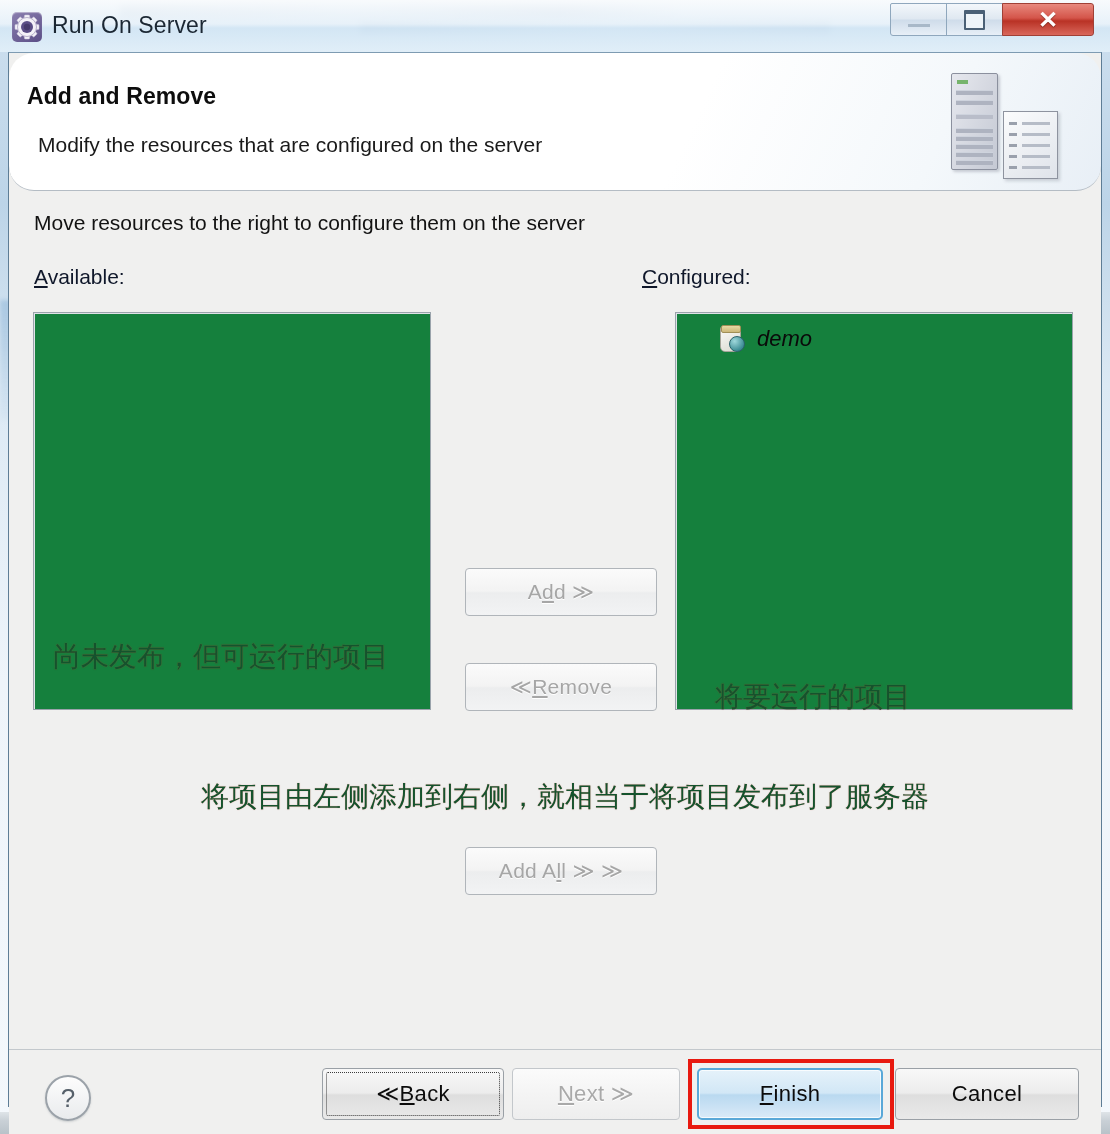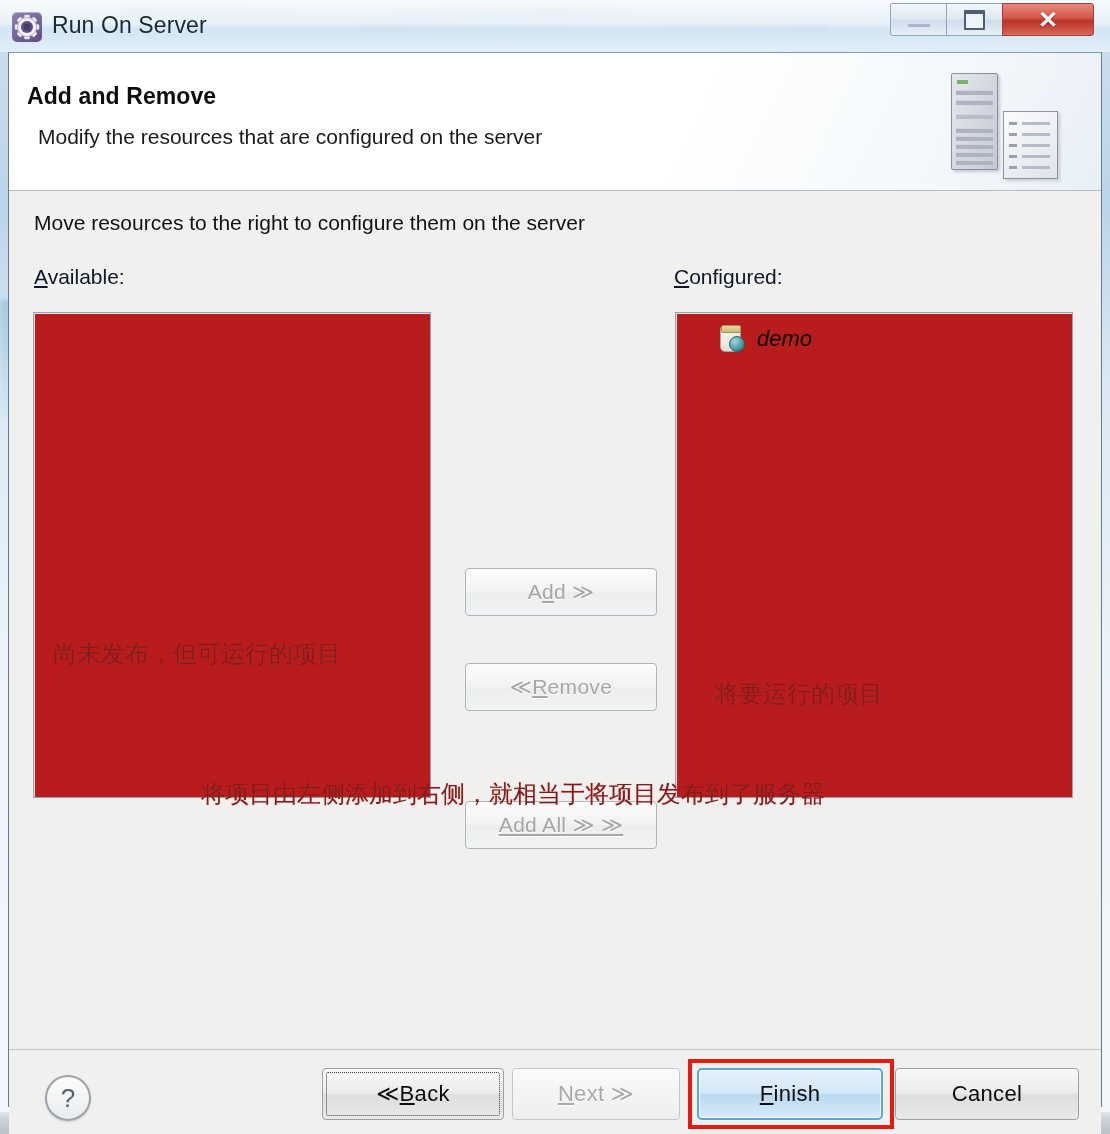--- a/index.html
+++ b/index.html
@@ -135,30 +135,31 @@
     background: #f0f0ef;
   }
 
   
   #header {
     position: relative;
     height: 137px;
     background: linear-gradient(115deg, #ffffff 0%, #ffffff 62%, #f4f8fb 84%, #e8eff6 100%);
     border-bottom: 1px solid #b4bcc4;
     overflow: hidden;
+    border-radius: 25px;
   }
   #header-title {
     position: absolute;
     left: 18px; top: 30px;
     font-size: 23px; font-weight: bold; color: #0d0d0d;
     letter-spacing: .1px;
   }
   #header-desc {
     position: absolute;
-    left: 29px; top: 72px;
+    left: 29px; top: 80px;
     font-size: 21px; color: #1a1a1a;
   }
   
   #header-graphic {
     position: absolute;
     right: 30px; top: 10px;
     width: 120px; height: 120px;
   }
   .srv-tower {
     position: absolute; left: 0; top: 10px;
@@ -189,27 +190,27 @@
   #instruction {
     position: absolute; left: 25px; top: 20px;
     font-size: 21px; color: #121212;
   }
   .list-label {
     position: absolute; top: 74px;
     font-size: 21px; color: #0f172a;
   }
   .list-label .mn { text-decoration: underline; }
   #label-available { left: 25px; }
-  #label-configured { left: 665px; }
+  #label-configured { left: 633px; }
 
   .listbox {
     position: absolute; top: 121px;
-    width: 398px; height: 486px;
-    box-sizing: border-box;
-    background: #b91c1c;
+    width: 398px; height: 398px;
+    box-sizing: border-box;
+    background: #15803d;
     border: 1px solid #9aa3ab;
     box-shadow: inset 1px 1px 0 #dfe3e7;
   }
   #list-available { left: 24px; }
   #list-configured { left: 666px; }
 
   .list-item-row {
     position: absolute;
     left: 42px; top: 12px;
     display: flex; align-items: center; gap: 12px;
@@ -251,28 +252,28 @@
     background: linear-gradient(180deg, #fbfbfb 0%, #f3f3f3 48%, #ecedee 52%, #f2f3f4 100%);
     display: flex; align-items: center; justify-content: center;
     font-size: 21px;
     color: #a6a6a6;
     letter-spacing: .3px;
     text-shadow: 0 1px 0 #ffffff;
   }
   .midbtn .mn { text-decoration: underline; }
   #btn-add { top: 377px; }
   #btn-remove { top: 472px; }
-  #btn-add-all { top: 610px; text-decoration: underline; }
+  #btn-add-all { top: 656px; }
   #btn-remove-all { top: 734px; }
 
   
   .annot {
     position: absolute;
-    color: #7f1d1d;
-    font-size: 24px;
+    color: #14532d;
+    font-size: 28px;
     font-family: "DejaVu Sans", sans-serif;
     white-space: nowrap;
     text-shadow: 0 0 1px rgba(232,52,42,.5);
   }
   #annot-left { left: 44px; top: 447px; }
   #annot-right { left: 706px; top: 447px; margin-top: 40px; }
   #annot-mid { left: 192px; top: 587px; }
 
   
   #footer {

